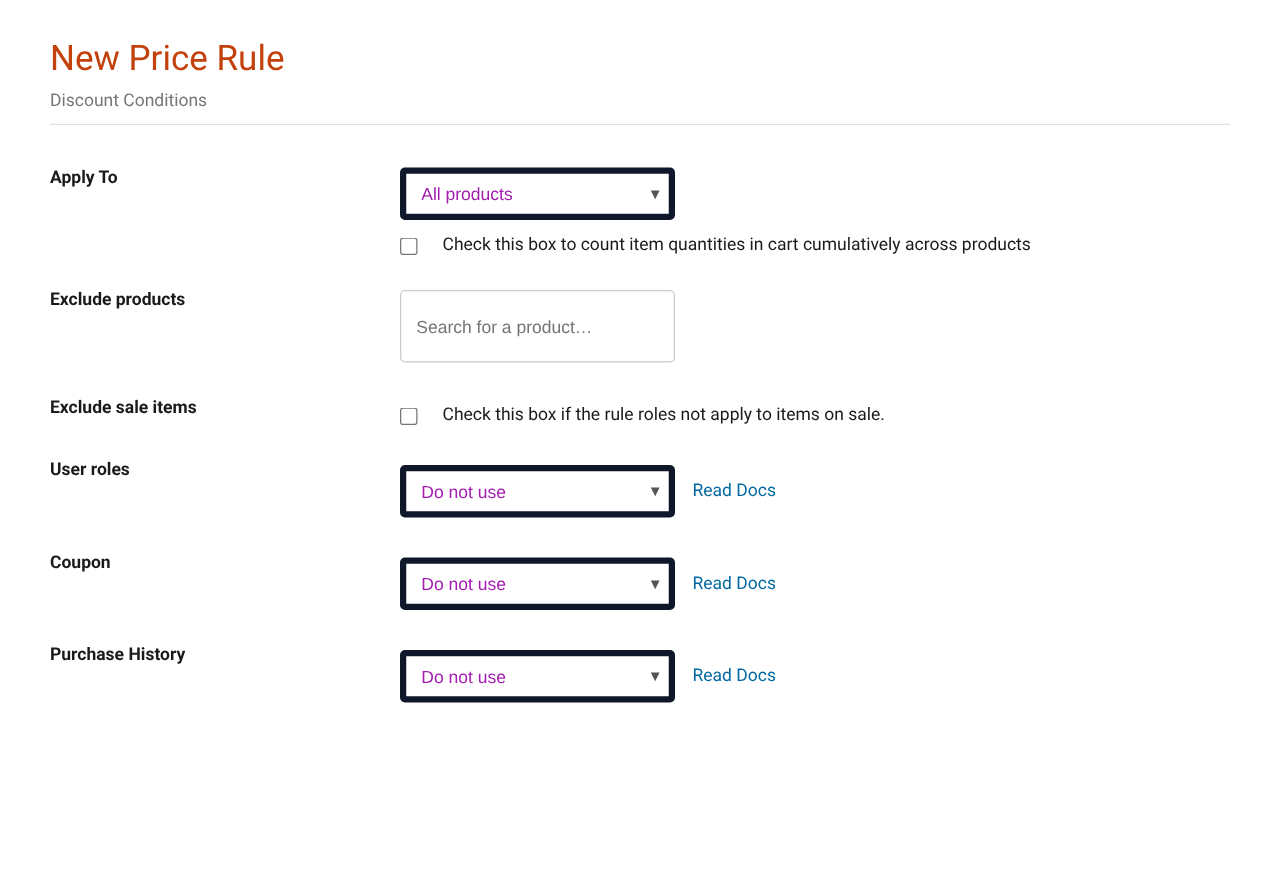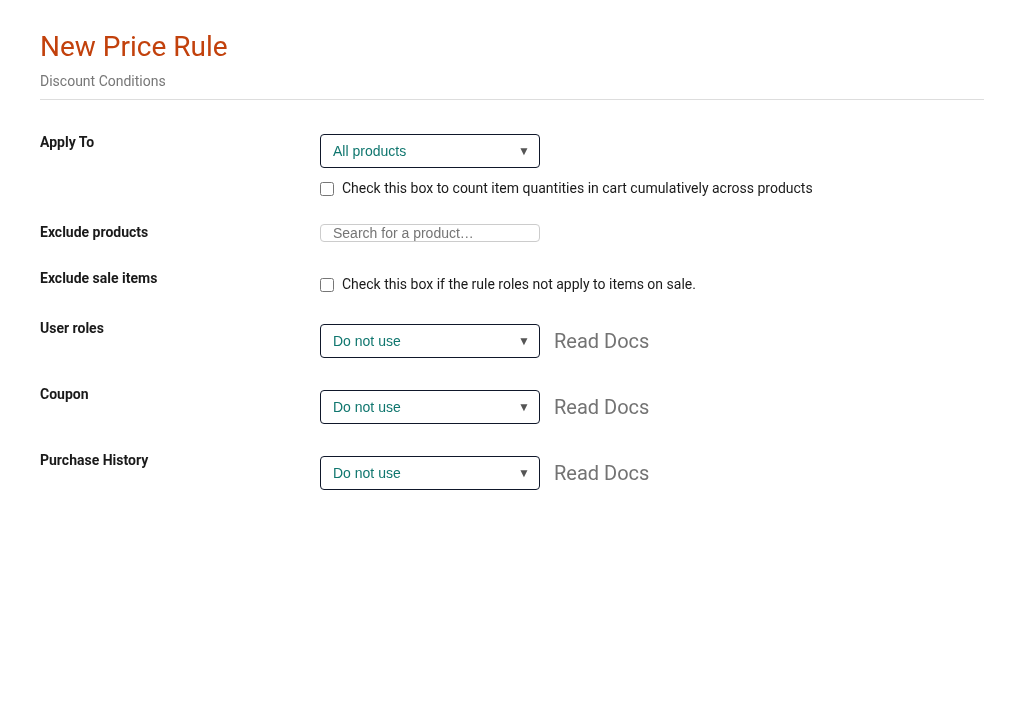--- a/index.html
+++ b/index.html
@@ -63,79 +63,79 @@
 
     .select-wrapper {
       position: relative;
       display: inline-block;
     }
 
     .form-select {
       appearance: none;
       -webkit-appearance: none;
       background: #fff;
-      border: 1px solid #0f172a;
+      border: 5px solid #0f172a;
       border-radius: 4px;
       padding: 8px 32px 8px 12px;
       font-size: 14px;
-      color: #0f766e;
+      color: #a21caf;
       width: 220px;
       cursor: pointer;
       outline: none;
     }
 
     .select-arrow {
       position: absolute;
       right: 10px;
       top: 50%;
       transform: translateY(-50%);
       pointer-events: none;
       color: #555;
       font-size: 12px;
     }
 
     .checkbox-row {
       display: flex;
       align-items: flex-start;
-      gap: 8px;
+      gap: 20px;
       margin-top: 6px;
     }
 
     .checkbox-row input[type="checkbox"] {
       margin-top: 2px;
       width: 14px;
       height: 14px;
       flex-shrink: 0;
     }
 
     .checkbox-label {
       font-size: 14px;
       color: #1a1a1a;
     }
 
     .search-input {
       border: 1px solid #ccc;
       border-radius: 4px;
-      padding: 0 12px;
+      padding: 20px 12px;
       font-size: 14px;
       width: 220px;
       color: #999;
       outline: none;
     }
 
     .field-row {
       display: flex;
       align-items: center;
       gap: 14px;
       margin-top: 4px;
     }
 
     .read-docs-link {
-      color: #737373;
-      font-size: 20px;
+      color: #0369a1;
+      font-size: 14px;
       text-decoration: none;
       cursor: pointer;
     }
   </style>
 </head>
 <body>
 
 <h1 class="page-title">New Price Rule</h1>
 <p class="section-heading">Discount Conditions</p>
 <hr class="divider">

